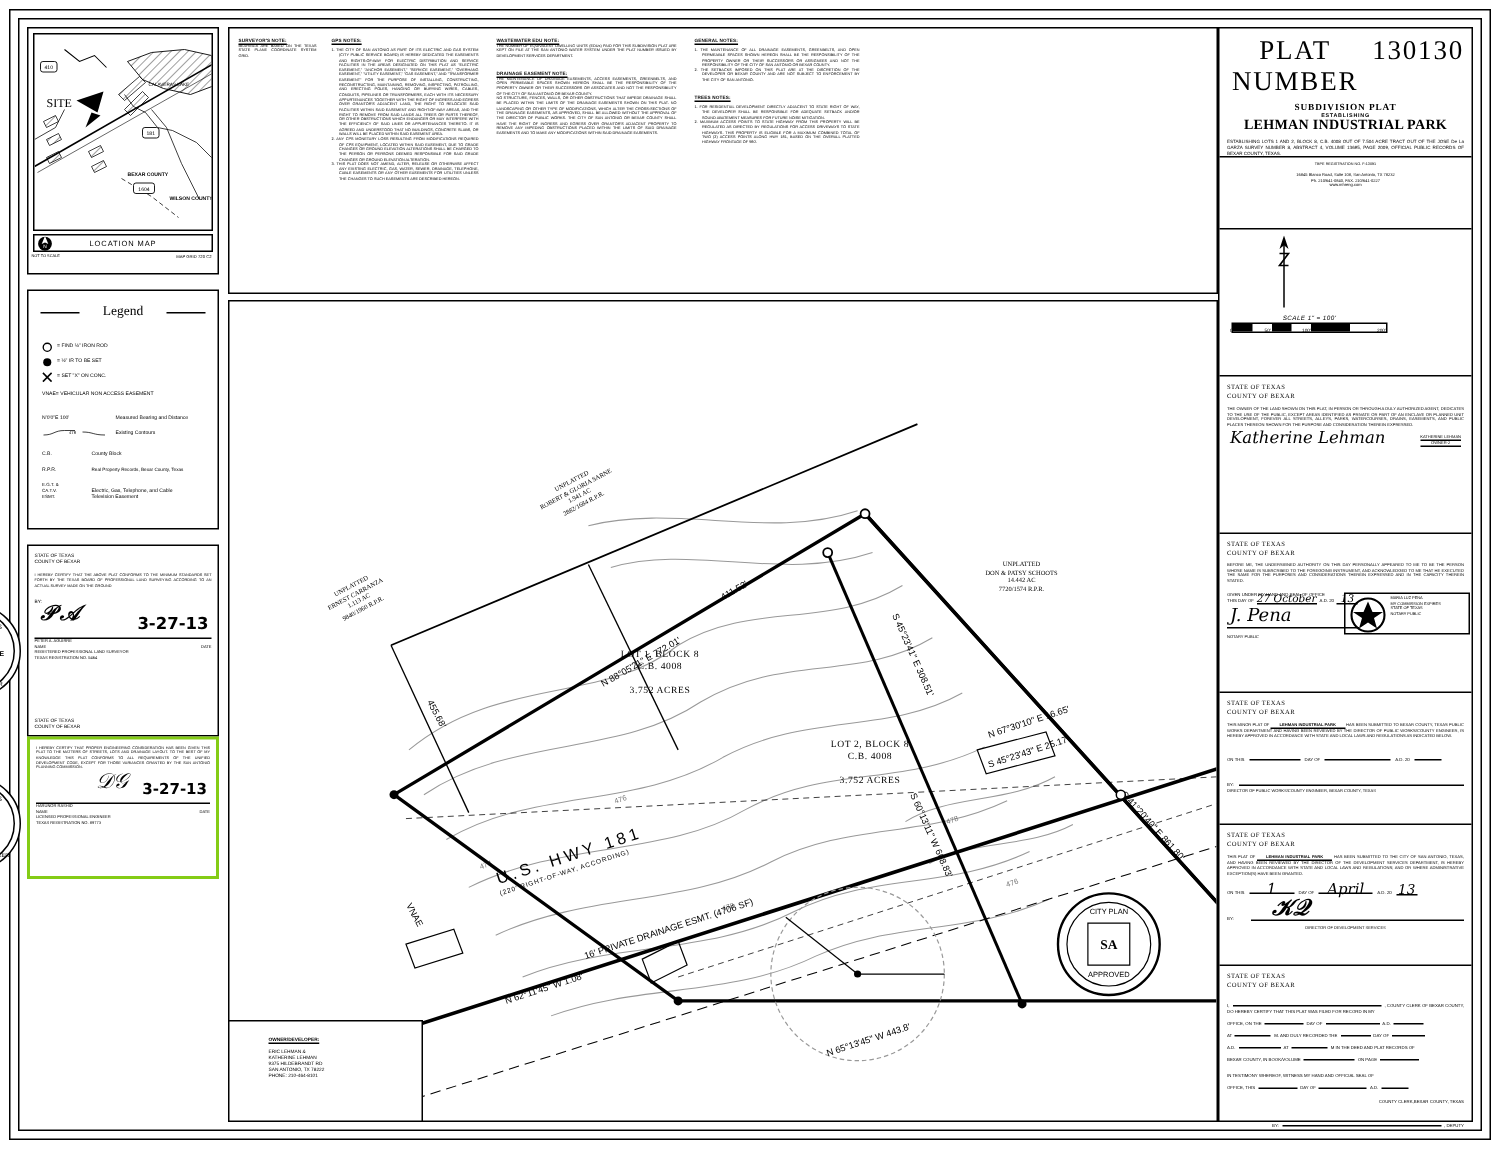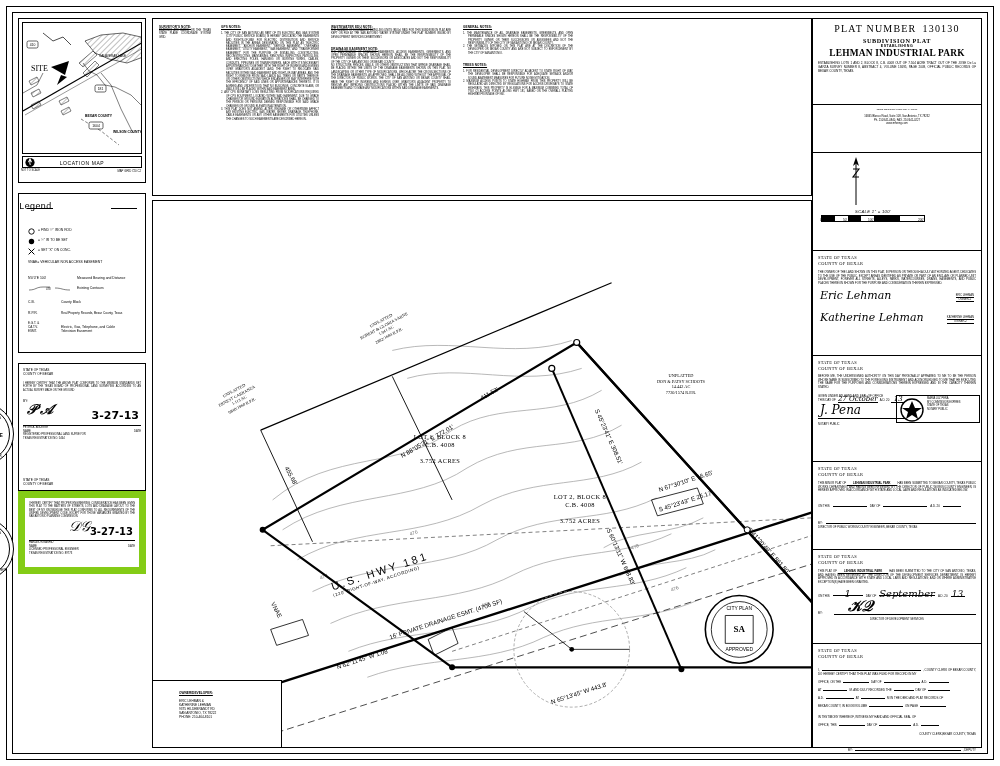--- a/index.html
+++ b/index.html
@@ -38,31 +38,31 @@
   #locmap-bar { position:absolute; left:3px; right:3px; top:137px; height:12px;
                 border:1px solid #000; }
   #locmap-title { position:absolute; left:0; right:0; top:3px; text-align:center;
                   font-size:5px; letter-spacing:0.6px; font-weight:normal; }
   #locmap-nts { position:absolute; left:2px; top:150px; font-size:2.6px; }
   #locmap-grid { position:absolute; right:4px; top:150px; font-size:2.8px; }
 
   
   #legend-box { position:absolute; left:0; top:175px; width:128px; height:160px;
                 border:1px solid #000; background:#fff; }
-  #legend-title { position:absolute; top:8px; left:0; right:0; 
-                  font-size:9px; font-family:Liberation Mono, monospace; }
+  #legend-title { position:absolute; top:8px; left:0; right:0; text-align:center;
+                  font-size:9px; font-family:Liberation Serif, serif; }
   .legend-rule { position:absolute; top:14px; height:1px; background:#000; }
   .leg-row { position:absolute; left:9px; font-size:3.4px; line-height:4.4px; }
   .leg-sym { position:absolute; left:9px; }
 
   
   #surv-box { position:absolute; left:0; top:345px; width:128px; height:128px;
               border:1px solid #000; }
-  #eng-box  { position:absolute; left:0; top:473px; width:128px; height:83px;
-              border:7px solid #84cc16; }
+  #eng-box  { position:absolute; left:0; top:473px; width:128px; height:95px;
+              border:2px solid #84cc16; }
   .cert-pad { position:absolute; left:4px; right:4px; top:4px; }
 
   .sig-line { border-bottom:0.8px solid #000; height:1px; }
 
   
   .seal { position:absolute; border-radius:50%; border:1.4px solid #000; background:#fff; }
   .seal-in { position:absolute; border-radius:50%; border:0.8px solid #000; }
 
   
   #notes-strip { position:absolute; left:152px; top:18px; right:188px; height:178px;
@@ -85,21 +85,21 @@
 
   
   #owner-box { position:absolute; left:152px; bottom:18px; width:130px; height:68px;
                border:1px solid #000; background:#fff; }
 
   
   #right-col { position:absolute; right:18px; top:18px; width:170px; bottom:18px;
                border:1px solid #000; background:#fff; }
   .rc-sec { position:absolute; left:0; right:0; border-bottom:1px solid #000; }
   .rc-pad { position:absolute; left:5px; right:5px; top:4px; }
-  #plat-number { font-size:10px; font-family:"Liberation Serif", serif;
+  #plat-number { font-size:18px; font-family:"Liberation Serif", serif;
                  letter-spacing:1.2px; text-align:center; }
   #sub-plat { font-size:6.2px; font-weight:bold; text-align:center;
               font-family:"Liberation Serif", serif; letter-spacing:.6px; }
   #establishing { font-size:3.6px; font-weight:bold; text-align:center; letter-spacing:.5px; }
   #park-name { font-size:9.4px; font-weight:bold; text-align:center;
                font-family:"Liberation Serif", serif; letter-spacing:.2px; }
   #legal-desc { font-size:3.05px; line-height:4.0px; text-align:justify; margin-top:3px; }
   #mhr-name { font-size:13px; font-weight:bold; text-align:center;
               font-family:"DejaVu Serif", serif; letter-spacing:.5px; }
   .mhr-sub { font-size:2.5px; text-align:center; }
@@ -524,27 +524,20 @@
         <div class="sb-tick" style="left:47px;">100'</div>
         <div class="sb-tick" style="left:97px;">200'</div>
       </div>
     </div>
 
     <div class="rc-sec" style="top:232px; height:105px;">
       <div class="rc-pad">
         <div class="cert-h">STATE OF TEXAS</div>
         <div class="cert-h">COUNTY OF BEXAR</div>
         <div class="cert-p" style="margin-top:5px;">THE OWNER OF THE LAND SHOWN ON THIS PLAT, IN PERSON OR THROUGH A DULY AUTHORIZED AGENT, DEDICATES TO THE USE OF THE PUBLIC, EXCEPT AREAS IDENTIFIED AS PRIVATE OR PART OF AN ENCLAVE OR PLANNED UNIT DEVELOPMENT, FOREVER ALL STREETS, ALLEYS, PARKS, WATERCOURSES, DRAINS, EASEMENTS, AND PUBLIC PLACES THEREON SHOWN FOR THE PURPOSE AND CONSIDERATION THEREIN EXPRESSED.</div>
-        <div style="position:relative; height:22px; margin-top:4px;">
-          <div class="hand" style="position:absolute; left:2px; top:-1px; font-size:11px;">Eric Lehman</div>
-          <div style="position:absolute; right:2px; top:4px; text-align:center;">
-            <div class="sig-name">ERIC LEHMAN</div>
-            <div class="sig-name sig-rule" style="border-top:0.7px solid #000;">OWNER-1</div>
-          </div>
-        </div>
         <div style="position:relative; height:22px;">
           <div class="hand" style="position:absolute; left:2px; top:-1px; font-size:11px;">Katherine Lehman</div>
           <div style="position:absolute; right:2px; top:4px; text-align:center;">
             <div class="sig-name">KATHERINE LEHMAN</div>
             <div class="sig-name sig-rule" style="border-top:0.7px solid #000;">OWNER-2</div>
           </div>
         </div>
       </div>
     </div>
 
@@ -612,21 +605,21 @@
         <div class="cert-h">COUNTY OF BEXAR</div>
         <div class="cert-p" style="margin-top:5px;">
           <span>THIS PLAT OF</span>
           <span style="font-weight:bold; border-bottom:0.7px solid #000; padding:0 6px;">LEHMAN INDUSTRIAL PARK</span>
           <span>HAS BEEN SUBMITTED TO THE CITY OF SAN ANTONIO, TEXAS, AND HAVING BEEN REVIEWED BY THE DIRECTOR OF THE DEVELOPMENT SERVICES DEPARTMENT, IS HEREBY APPROVED IN ACCORDANCE WITH STATE AND LOCAL LAWS AND REGULATIONS; AND OR WHERE ADMINISTRATIVE EXCEPTION(S) HAVE BEEN GRANTED.</span>
         </div>
         <div class="cert-p2" style="margin-top:7px; display:flex; align-items:baseline; gap:3px;">
           <span>ON THIS</span>
           <span class="hand" style="font-size:10px; border-bottom:0.7px solid #000; min-width:30px; text-align:center;">1</span>
           <span>DAY OF</span>
-          <span class="hand" style="font-size:10px; border-bottom:0.7px solid #000; min-width:36px; text-align:center;">September</span>
+          <span class="hand" style="font-size:10px; border-bottom:0.7px solid #000; min-width:36px; text-align:center;">April</span>
           <span>A.D. 20</span>
           <span class="hand" style="font-size:9px; border-bottom:0.7px solid #000; min-width:14px; text-align:center;">13</span>
         </div>
         <div style="position:relative; height:18px; margin-top:2px;">
           <div class="hand" style="position:absolute; left:30px; top:-3px; font-size:15px; font-weight:bold;">𝒦𝒬</div>
           <div style="position:absolute; left:16px; right:0; bottom:3px; border-bottom:0.8px solid #000;"></div>
           <div class="cert-p2" style="position:absolute; left:0; bottom:3px;">BY:</div>
         </div>
         <div class="micro2" style="text-align:center;">DIRECTOR OF DEVELOPMENT SERVICES</div>
       </div>

